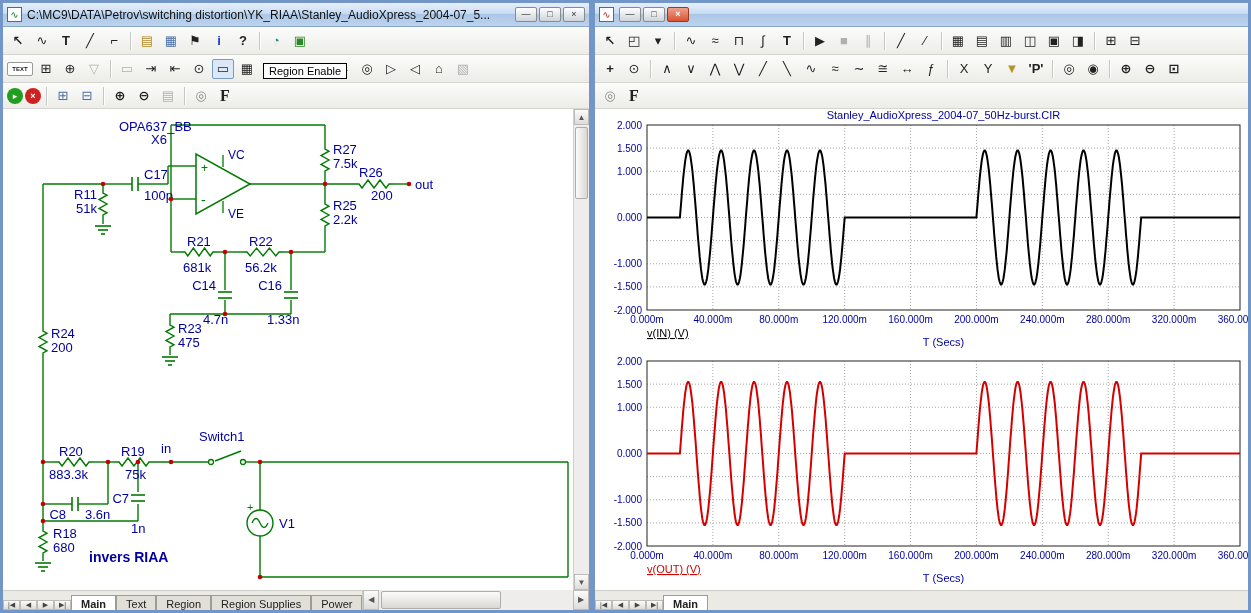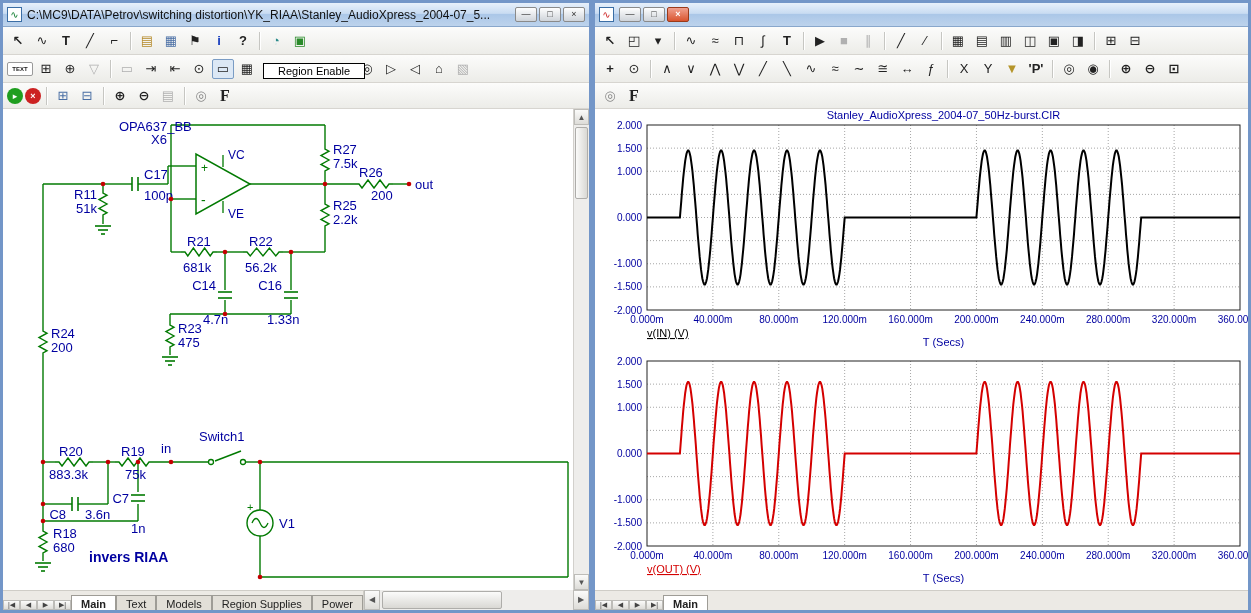--- a/index.html
+++ b/index.html
@@ -48,21 +48,21 @@
                 font-size:7px;background:linear-gradient(#fbfbfa,#dddcd8);color:#444}
   .tab{padding:2px 9px 0 9px;font-size:11px;color:#222;border:1px solid #9e9c96;border-bottom:none;
        background:#e2dfd8;white-space:nowrap}
   .tab.active{background:#fff;font-weight:bold}
   .hscroll{flex:1;display:flex;align-items:stretch;background:#eeedeb;border-left:1px solid #cfcdc7}
   .htrack{flex:1;position:relative}
   .hthumb{position:absolute;left:2px;top:1px;bottom:1px;width:120px;border:1px solid #aeadaa;border-radius:2px;
           background:linear-gradient(#fbfbfa,#d9d8d4)}
   .filler{flex:1}
   #tooltip{position:absolute;left:260px;top:60px;z-index:9;background:#ffffff;border:1px solid #000;
-           font-size:11px;padding:1px 14px;color:#000;white-space:nowrap}
+           font-size:11px;padding:1px 5px;color:#000;white-space:nowrap}
   svg text{font-family:"Liberation Sans","DejaVu Sans",sans-serif}
 </style>
 </head>
 <body>
 
 <div class="window" id="left-window">
   <div class="titlebar">
     <div class="doc-icon">∿</div>
     <div class="title-text">C:\MC9\DATA\Petrov\switching distortion\YK_RIAA\Stanley_AudioXpress_2004-07_5...</div>
     <div class="wbtns">
@@ -280,21 +280,21 @@
   <div class="tabbar">
     <div class="tabnav">
         <div class="tbtn">|◀</div>
         <div class="tbtn">◀</div>
         <div class="tbtn">▶</div>
         <div class="tbtn">▶|</div>
       </div>
     <div style="display:flex;align-items:stretch">
         <div class="tab active">Main</div>
         <div class="tab">Text</div>
-        <div class="tab">Models</div>
+        <div class="tab">Region</div>
         <div class="tab">Region Supplies</div>
         <div class="tab">Power</div>
       </div>
     <div class="hscroll">
       <div class="sbtn h">◀</div>
       <div class="htrack">
         <div class="hthumb"></div>
       </div>
       <div class="sbtn h">▶</div>
     </div>

